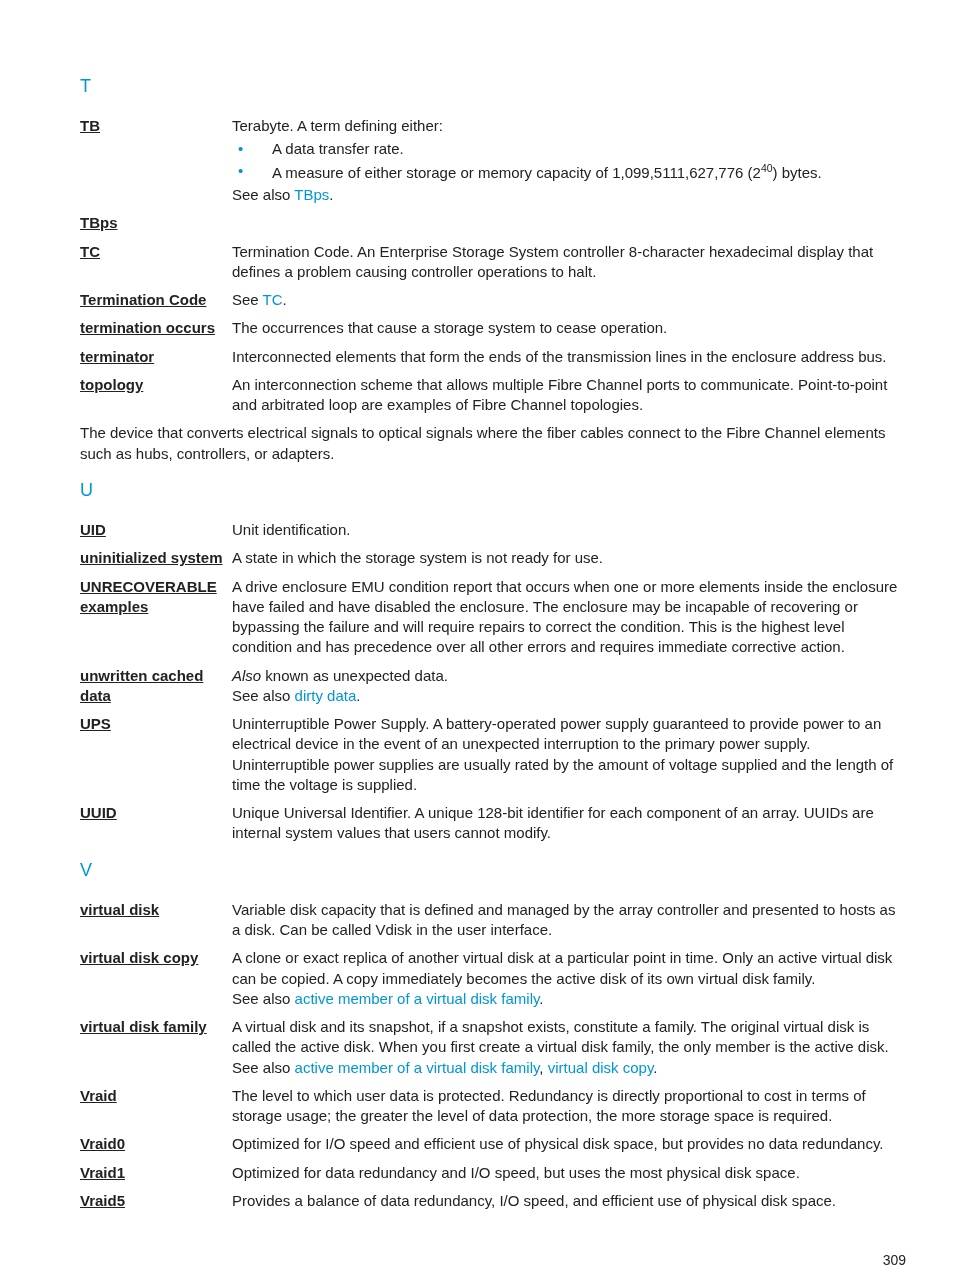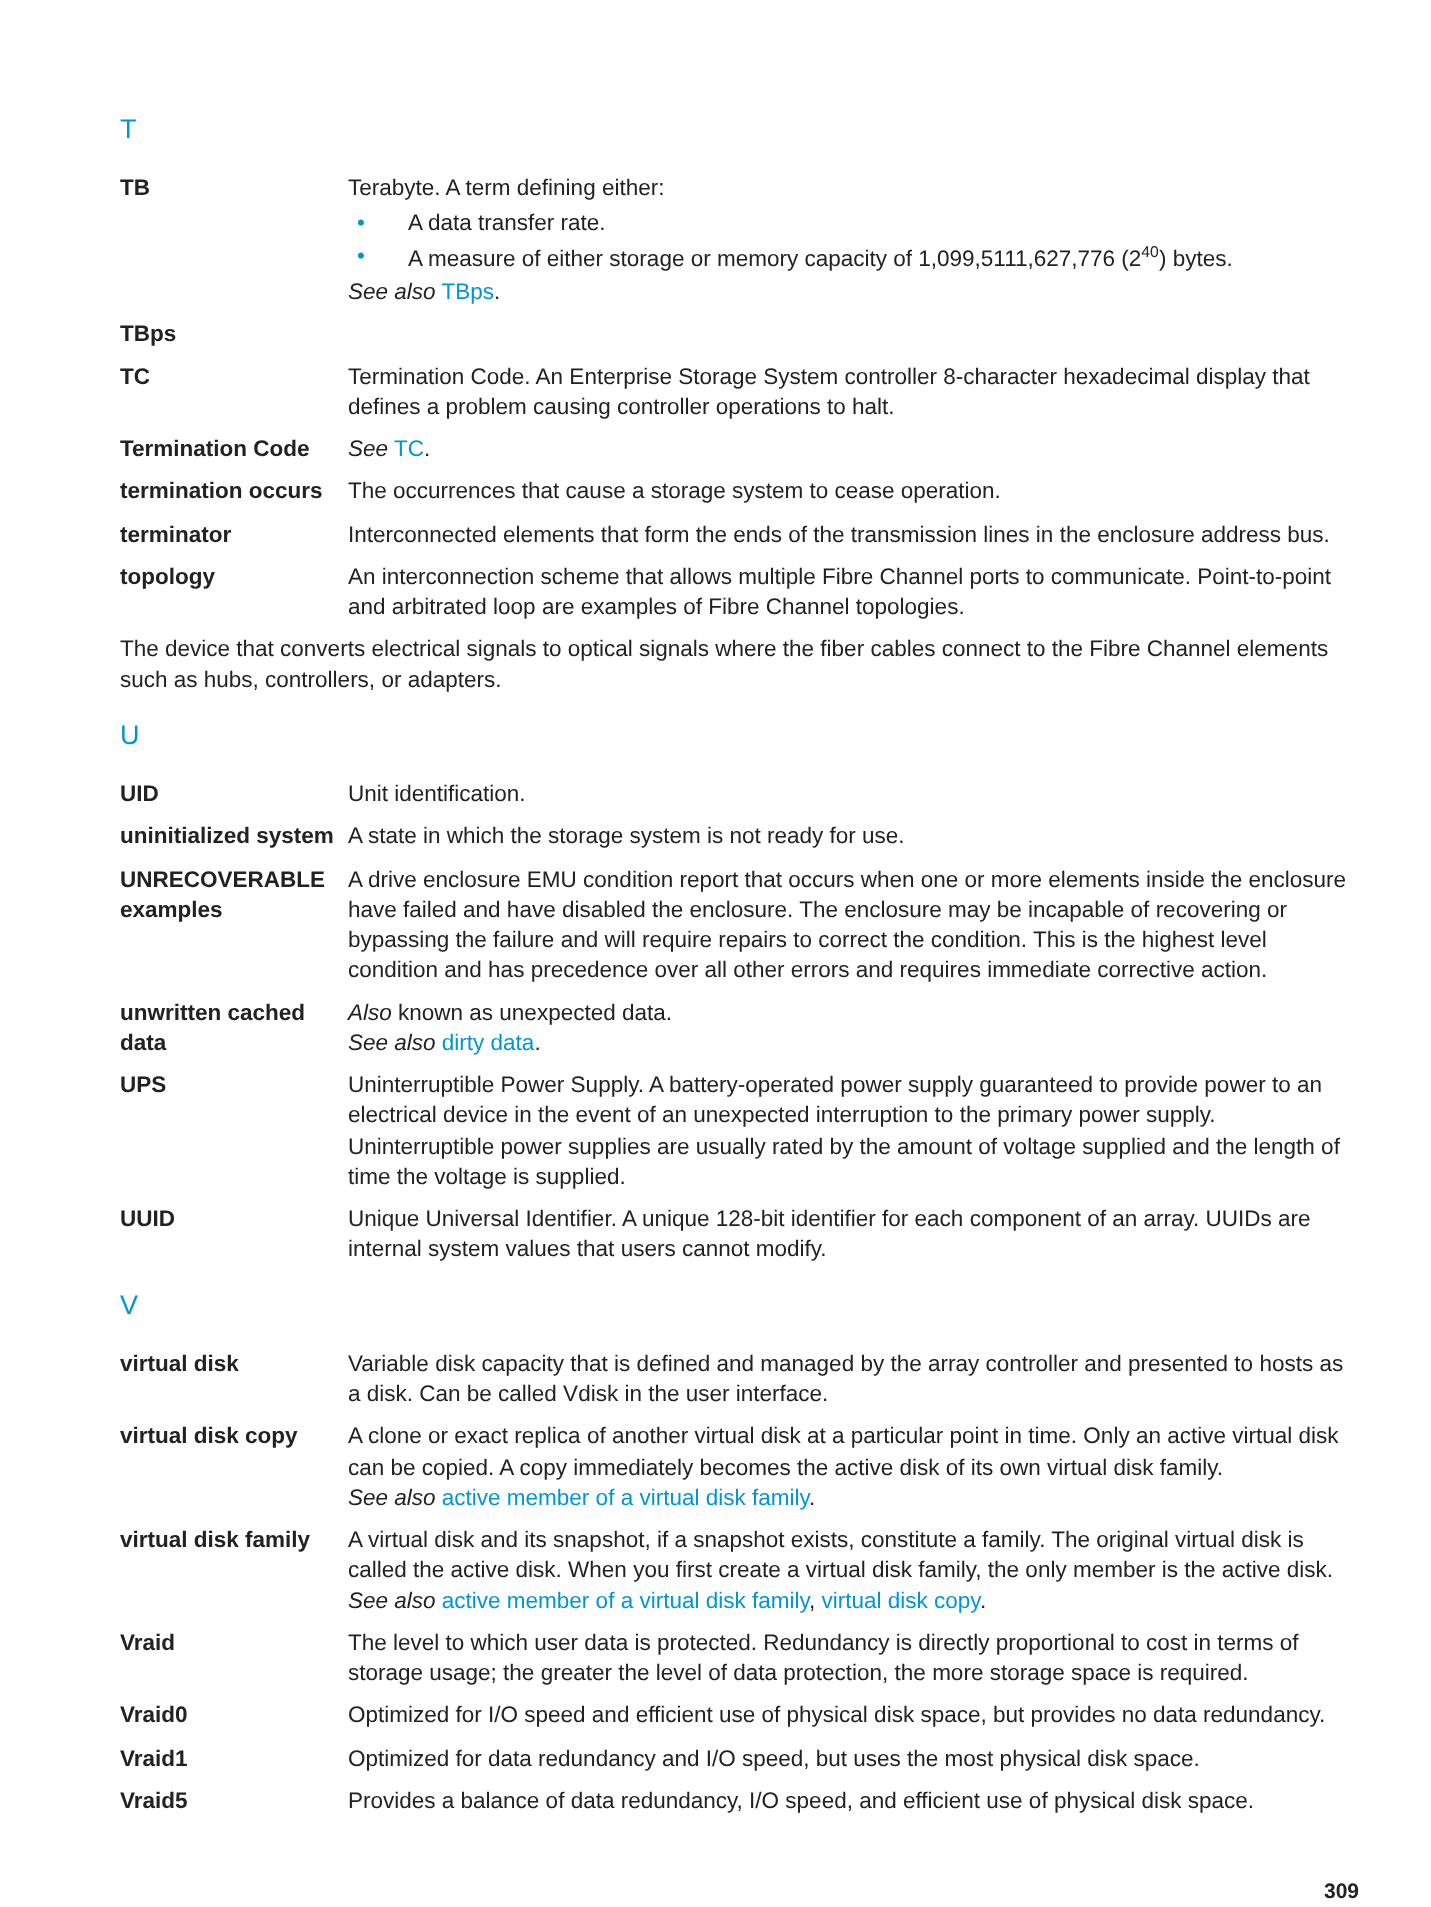--- a/index.html
+++ b/index.html
@@ -19,43 +19,43 @@
     font-weight: normal;
   }
   .entry {
     display: flex;
     margin-bottom: 8px;
   }
   .term {
     width: 152px;
     flex: 0 0 152px;
     font-weight: bold;
+    text-decoration: underline;
   }
   .def {
     flex: 1;
   }
   .bullet-row {
     display: flex;
     margin: 2px 0;
   }
   .bullet {
     color: #0096d6;
     width: 34px;
     flex: 0 0 34px;
     text-align: left;
     padding-left: 6px;
   }
-  .see-also-label { font-style: italic; }
+  .see-also-label { }
   .link { color: #0096d6; }
   .also-label { font-style: italic; }
   .pagenum {
     text-align: right;
     margin-top: 40px;
     font-size: 14px;
-    font-weight: bold;
   }
   sup { font-size: 0.7em; }
 </style>
 </head>
 <body>
 
 <div class="section-head">T</div>
 
 <div class="entry">
   <div class="term">TB</div>

